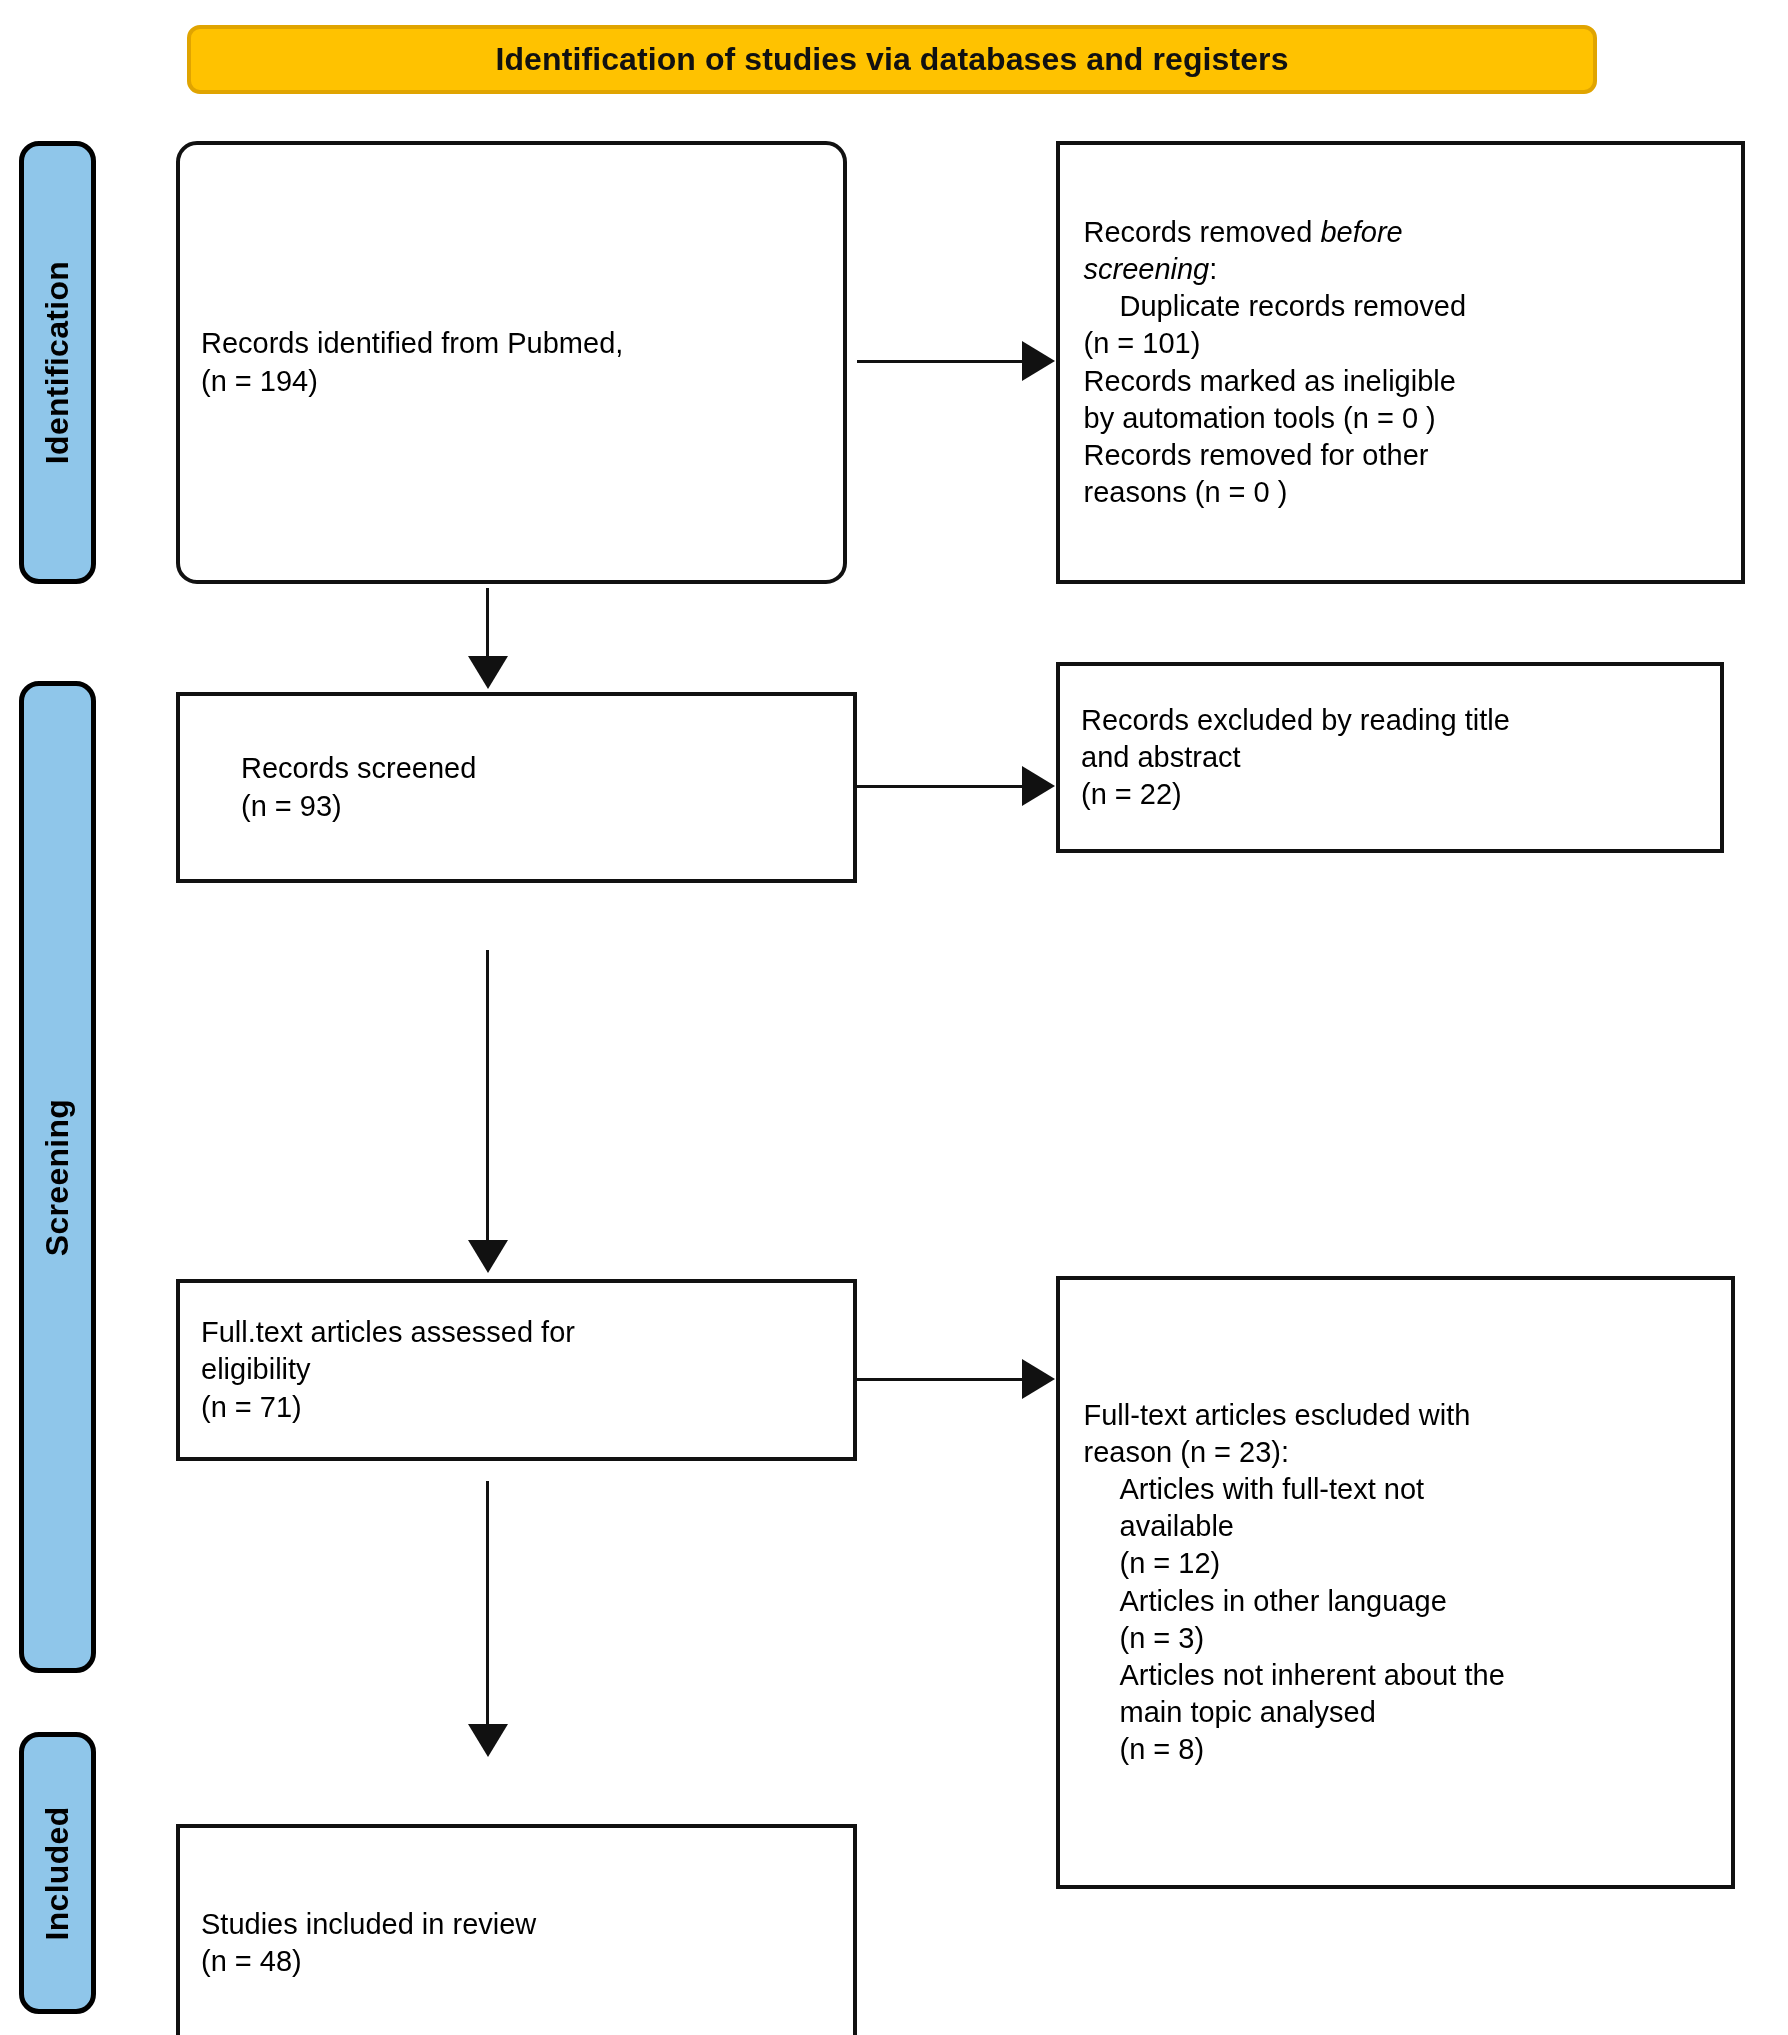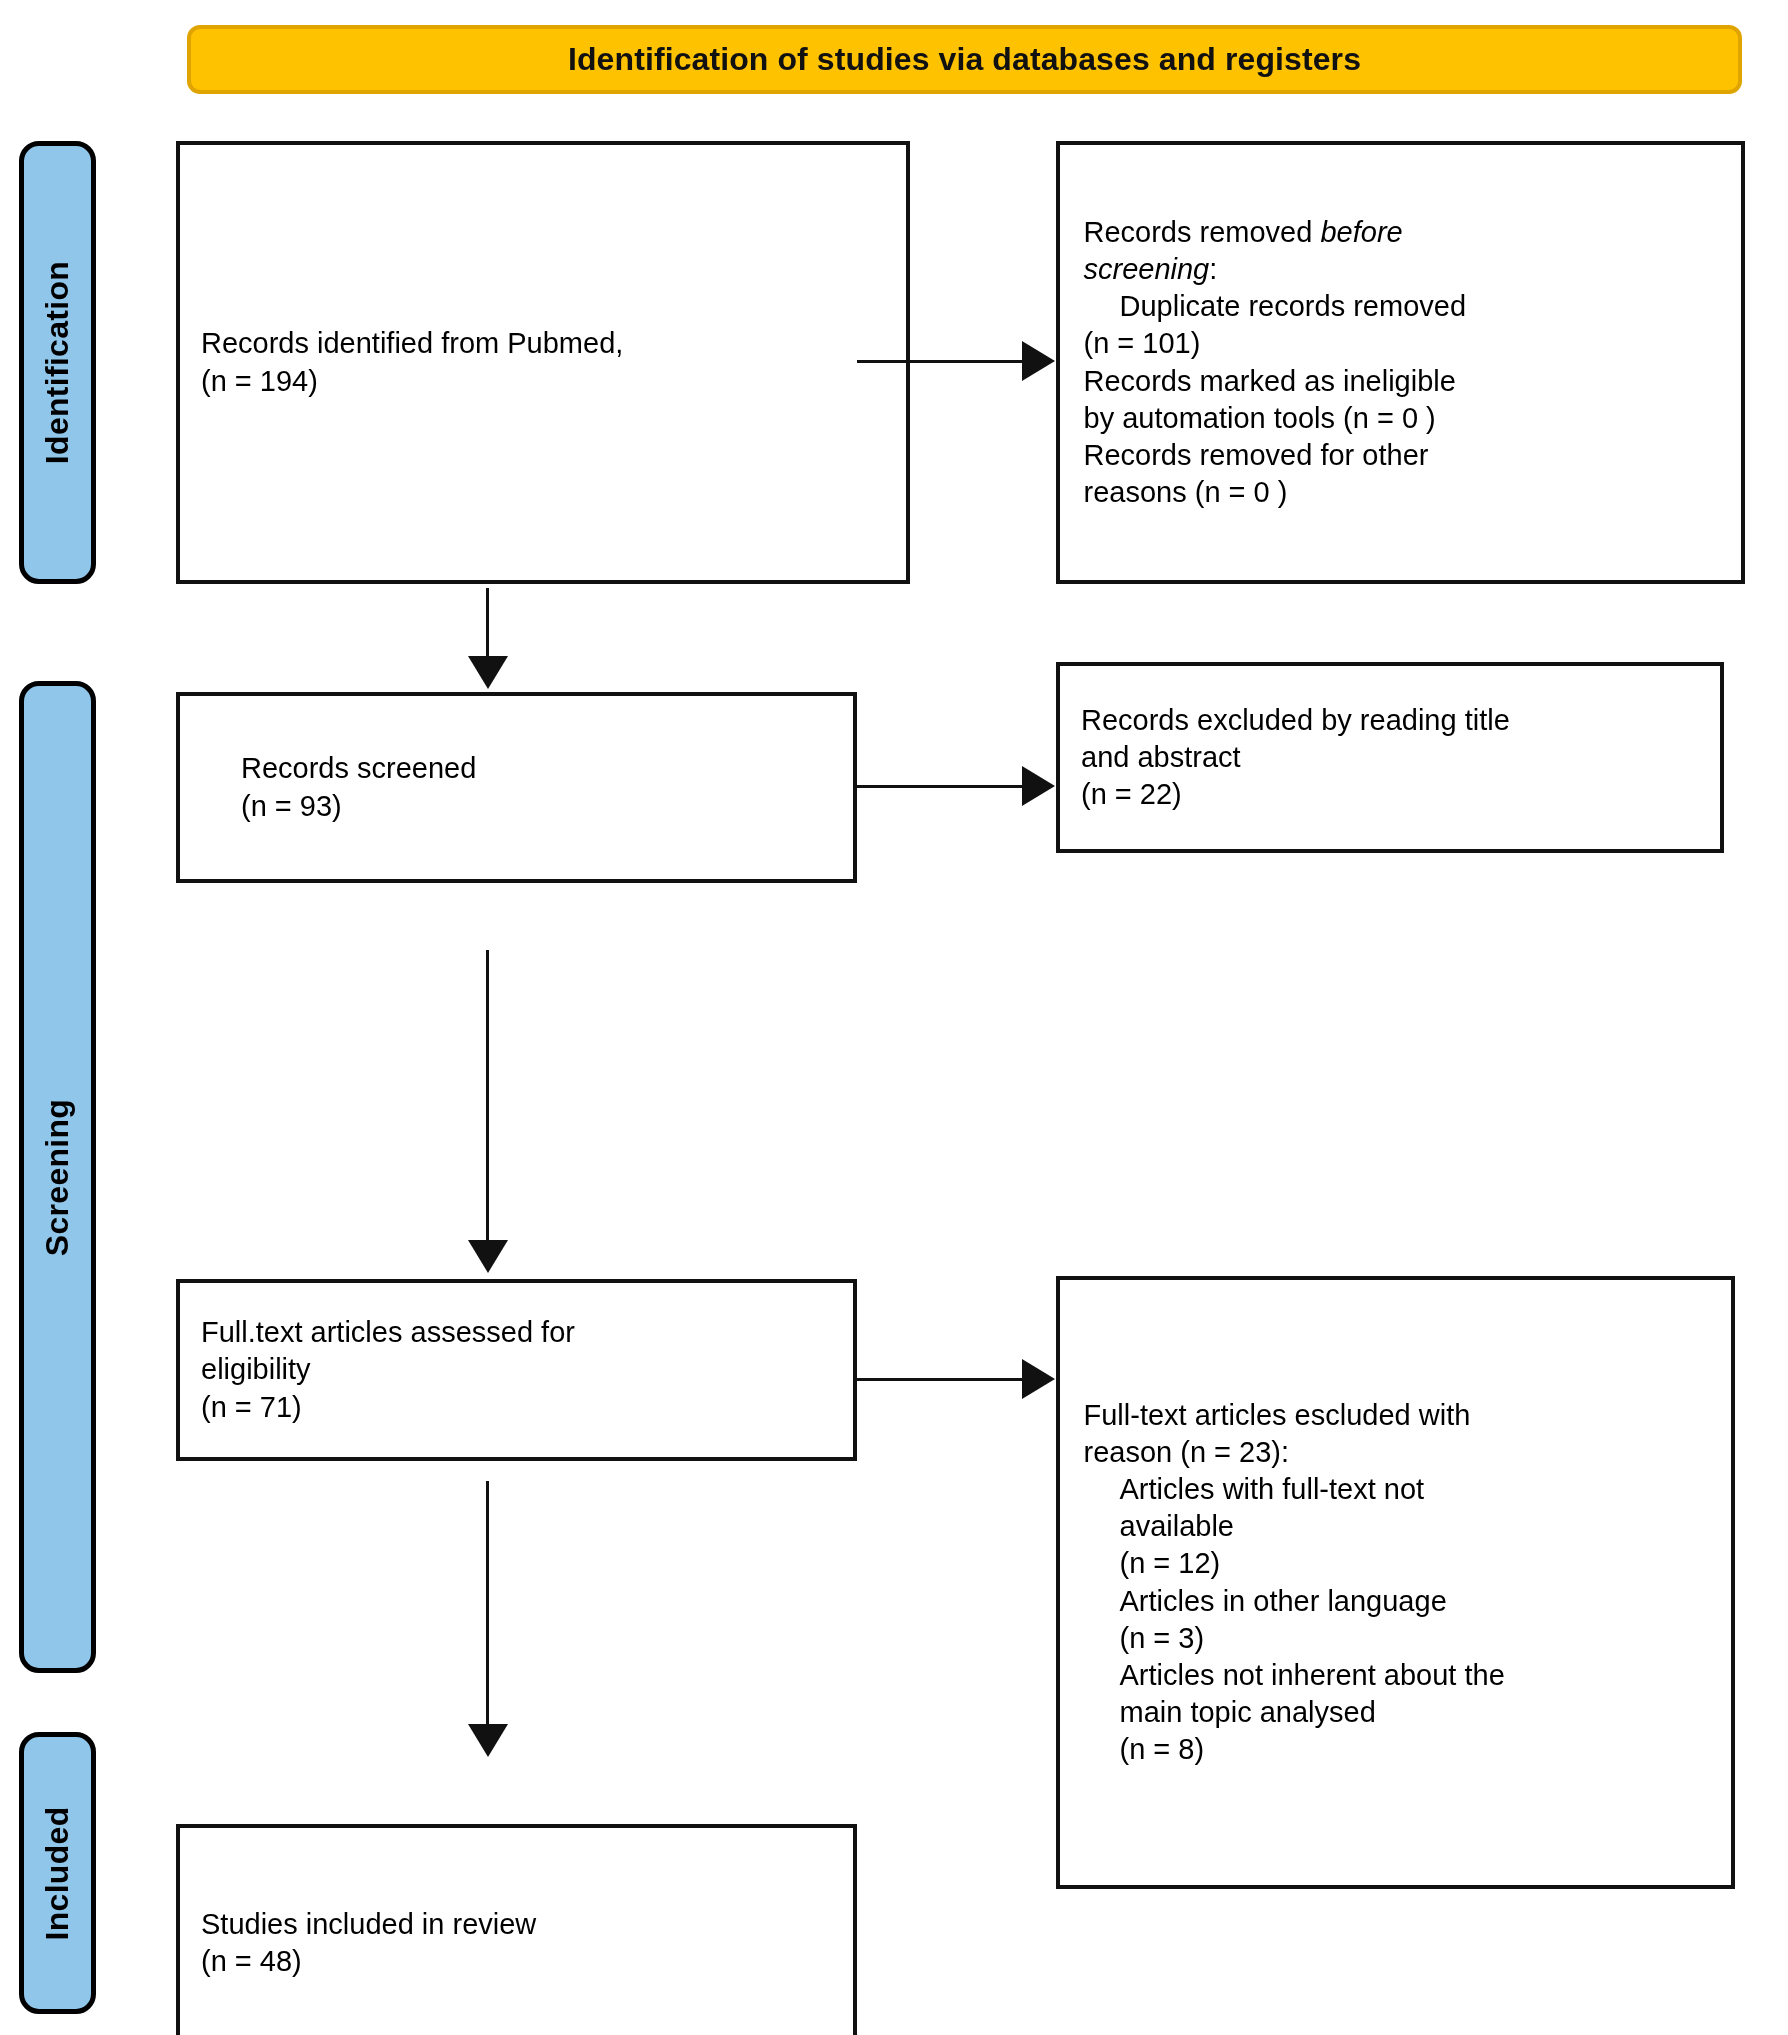--- a/index.html
+++ b/index.html
@@ -17,21 +17,21 @@
     height: 2035px;
     background: #ffffff;
     overflow: hidden;
   }
 
   
   .banner {
     position: absolute;
     left: 187px;
     top: 25px;
-    width: 1555px;
+    width: 1410px;
     height: 69px;
     background: #FFC200;
     border: 4.1px solid #E0A400;
     border-radius: 13px;
     box-sizing: border-box;
     display: flex;
     align-items: center;
     justify-content: center;
   }
   .banner-title {
@@ -82,21 +82,21 @@
   }
   .ptext {
     font-size: 29px;
     line-height: 1.28;
     color: #000000;
     white-space: pre-wrap;
   }
   .ptext.indent { padding-left: 36px; }
   .ital { font-style: italic; }
 
-  #box-identified  { left: 176px;  top: 141px;  width: 734px; height: 443px; }
+  #box-identified  { left: 176px;  top: 141px;  width: 671px; height: 443px; border-radius: 21px; }
   #box-removed     { left: 1056px; top: 141px; width: 689px; height: 443px; justify-content: center; }
   #box-screened    { left: 176px;  top: 692px; width: 681px; height: 191px; padding-left: 40px; }
   #box-excluded    { left: 1056px; top: 662px; width: 668px; height: 191px; }
   #box-fulltext    { left: 176px;  top: 1279px; width: 681px; height: 182px; }
   #box-fullexcl    { left: 1056px; top: 1276px; width: 679px; height: 613px; }
   #box-included    { left: 176px;  top: 1824px; width: 681px; height: 238px; }
 
   #box-removed .inner,
   #box-fullexcl .inner { padding: 0 23.5px; }
 

